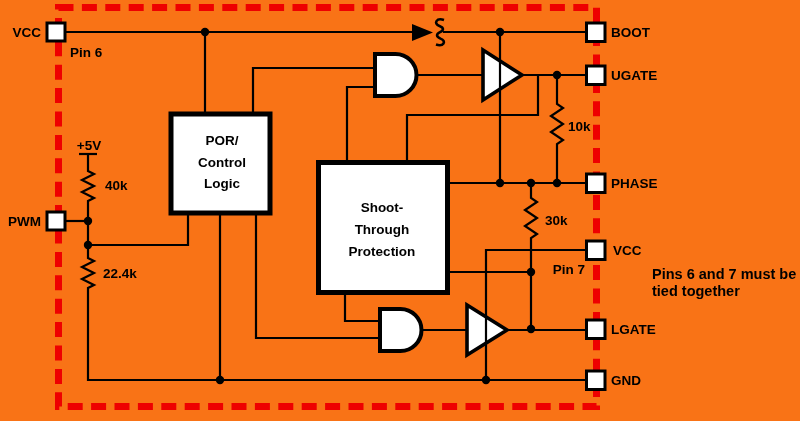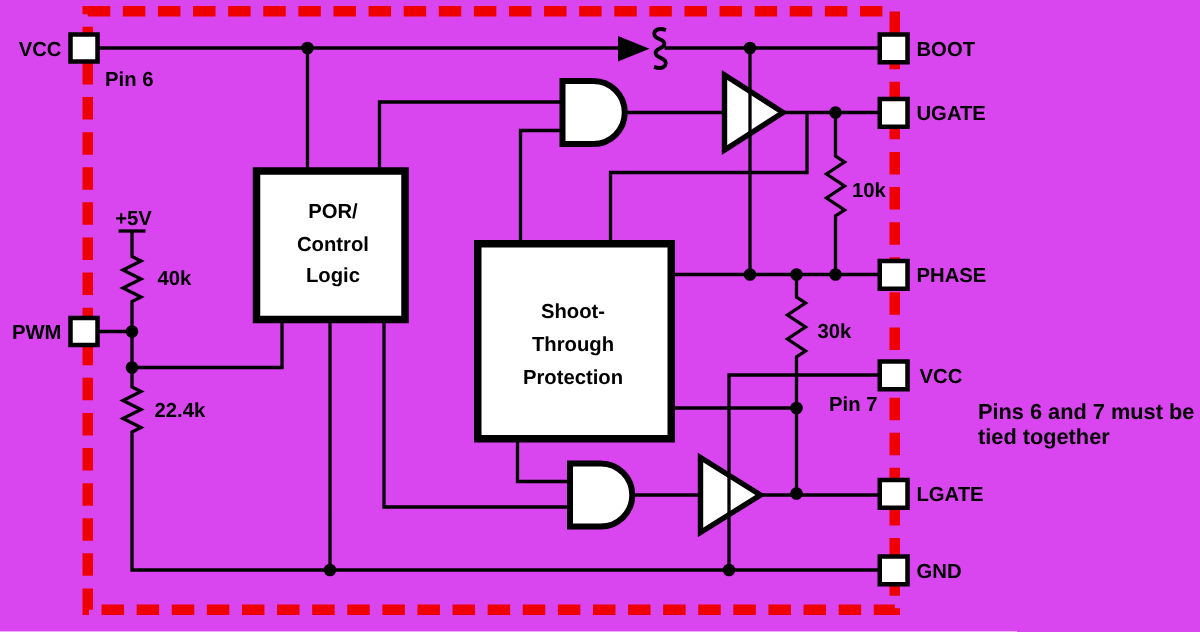--- a/index.html
+++ b/index.html
@@ -1,16 +1,16 @@
 <!DOCTYPE html>
 <html><head>
 <meta charset="utf-8">
 <style>
   html,body{margin:0;padding:0;background:#ffffff;}
-  .canvas{position:relative;width:800px;height:421px;background:#d946ef;overflow:hidden;}
+  .canvas{position:relative;width:800px;height:421px;background:#f97316;overflow:hidden;}
   svg{display:block;}
   text{font-family:"Liberation Sans","DejaVu Sans",sans-serif;font-weight:bold;fill:#000000;}
   .lbl{font-size:13.5px;}
   .blk{font-size:13.5px;text-anchor:middle;}
   .note{font-size:14.5px;}
   .wire{stroke:#000000;stroke-width:2.2;fill:none;}
   .thick{stroke:#000000;stroke-width:5;fill:#ffffff;}
   .gate{stroke:#000000;stroke-width:4;fill:#ffffff;}
   .buf{stroke:#000000;stroke-width:3.6;fill:#ffffff;stroke-linejoin:miter;}
   .pin{stroke:#000000;stroke-width:3;fill:#ffffff;}

